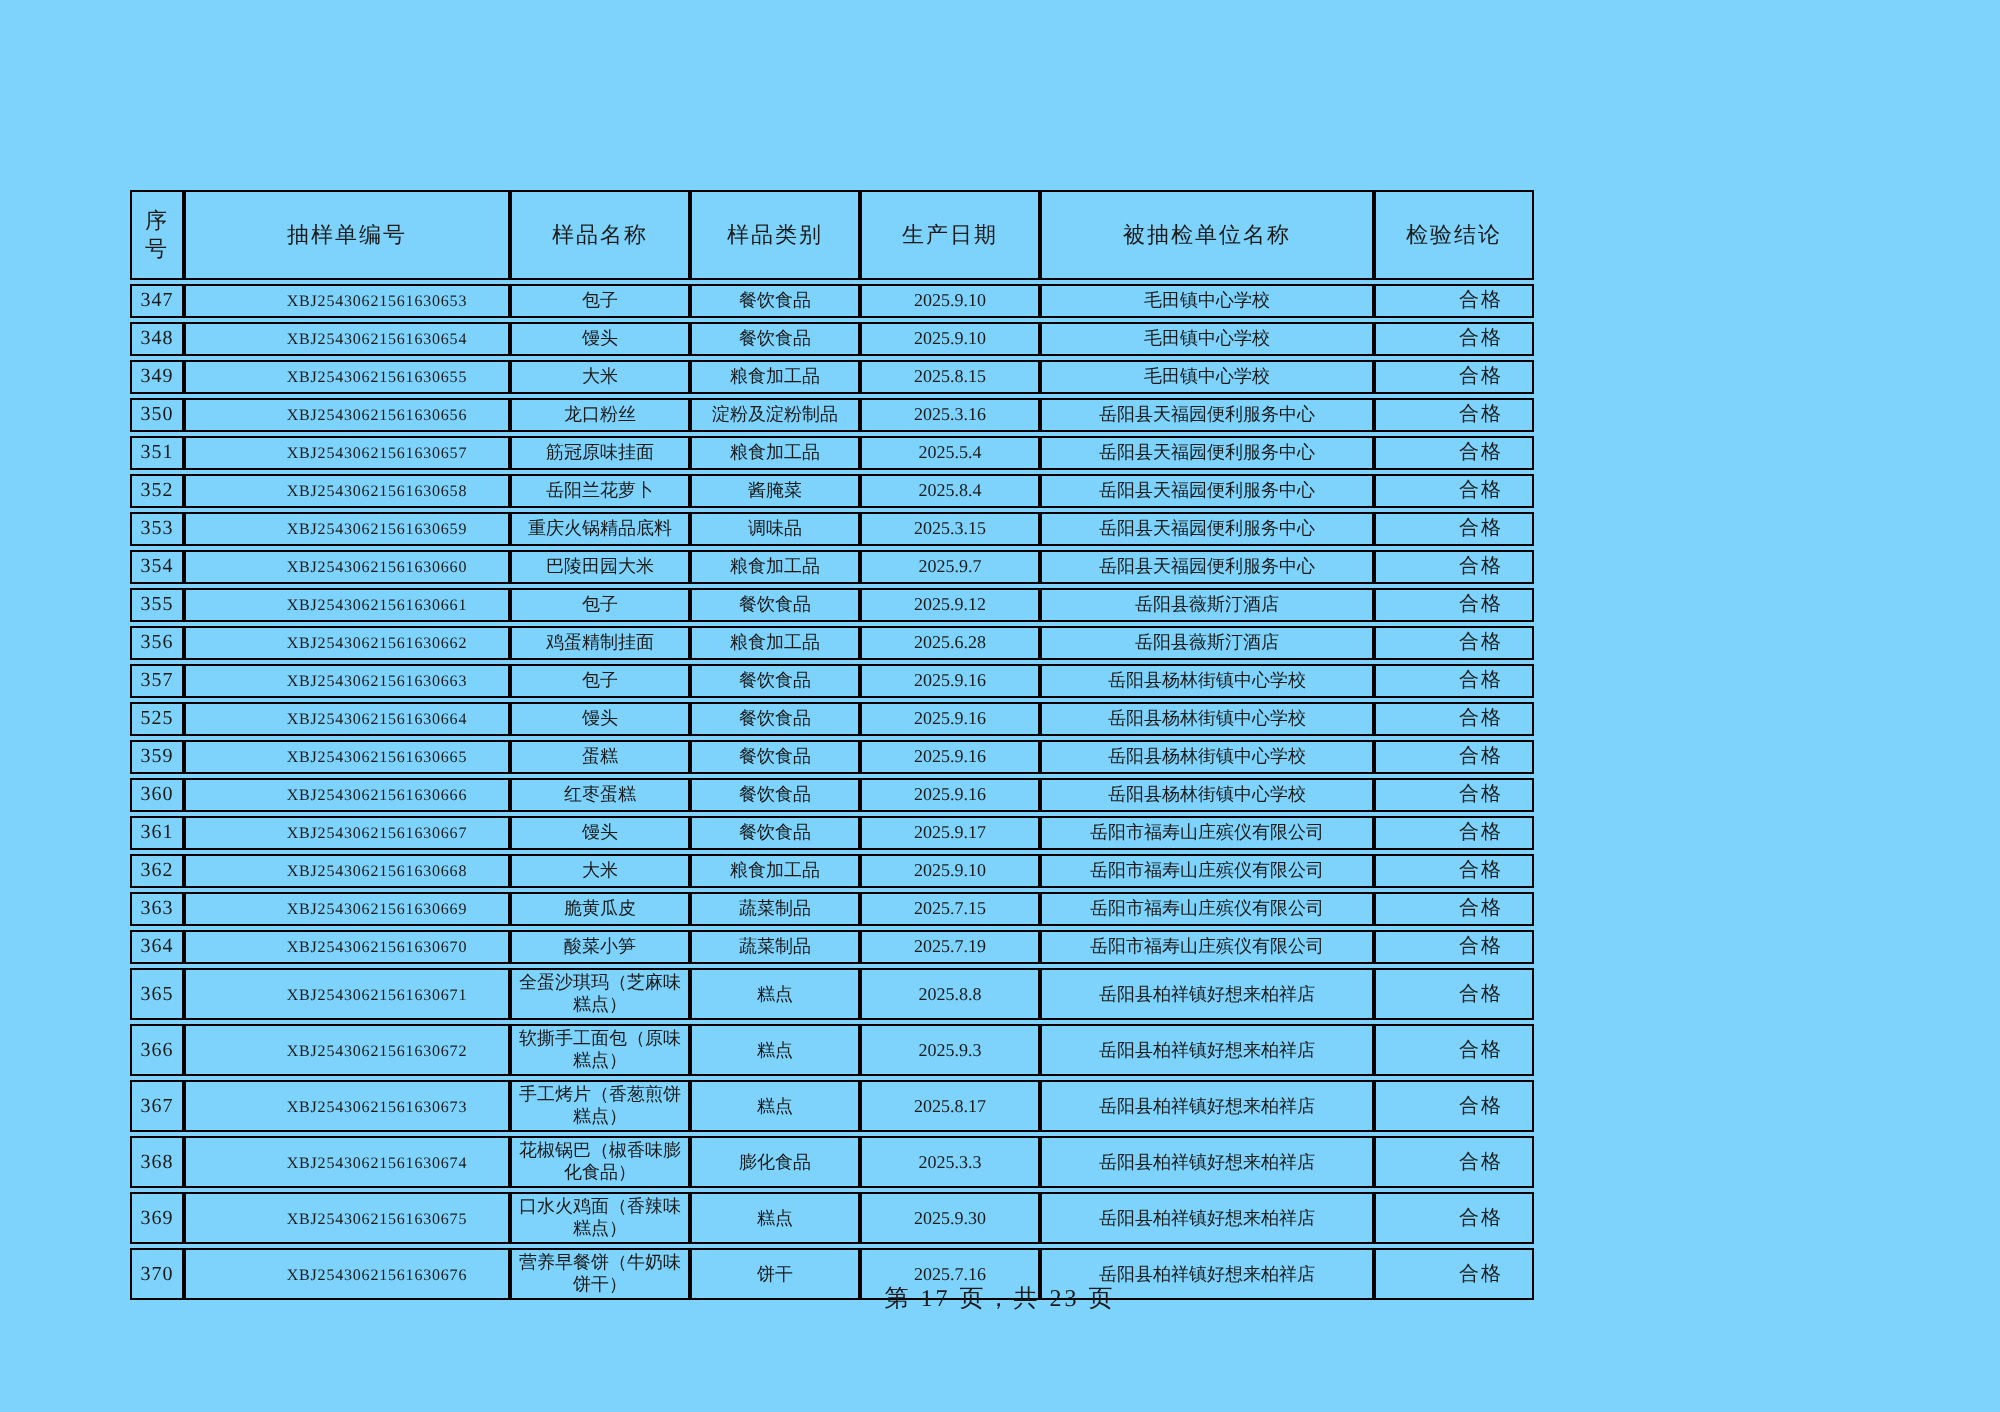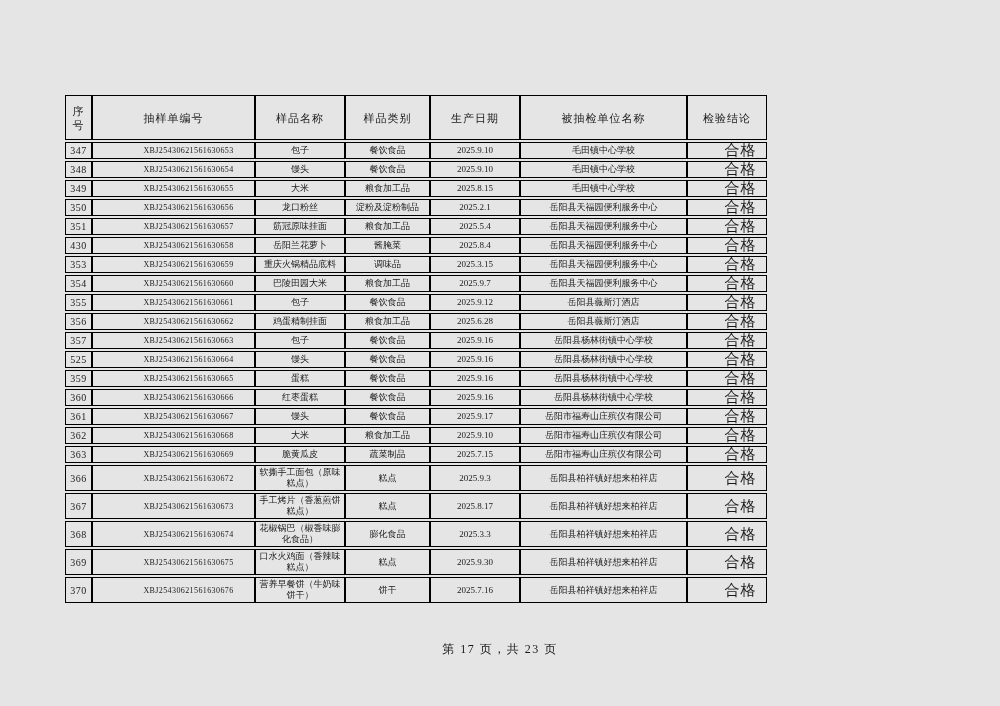--- a/index.html
+++ b/index.html
@@ -1,20 +1,20 @@
 <!DOCTYPE html>
 <html><head>
 <meta charset="utf-8">
 <style>
   html, body { margin: 0; padding: 0; background: #ffffff; }
   .page {
     position: relative;
     width: 1000px;
     height: 706px;
-    background: #e5e5e5;
+    background: #7dd3fc;
     font-family: "Liberation Serif", "DejaVu Serif", serif;
     color: #1a1a1a;
     overflow: hidden;
   }
   table.report {
     position: absolute;
     left: 65px;
     top: 93px;
     width: 702px;
     border-collapse: separate;
@@ -37,21 +37,21 @@
     line-height: 14px;
   }
   td {
     height: 13px;
     font-size: 9px;
     line-height: 11px;
     padding: 1px 2px;
   }
   td.c-seq    { font-size: 10px; font-weight: normal; letter-spacing: 0.5px; }
   td.c-id     { font-size: 8px;  letter-spacing: 0.4px; padding-left: 32px; }
-  td.c-result { font-size: 15px; letter-spacing: 1px; padding-left: 29px; }
+  td.c-result { font-size: 10px; letter-spacing: 1px; padding-left: 29px; }
   .footer {
     position: absolute;
     top: 641px;
     left: 0;
     width: 100%;
     text-align: center;
     font-size: 12px;
     letter-spacing: 1.5px;
   }
 </style>
@@ -110,37 +110,37 @@
       <td class="c-date">2025.8.15</td>
       <td class="c-unit">毛田镇中心学校</td>
       <td class="c-result">合格</td>
     </tr>
 
     <tr>
       <td class="c-seq">350</td>
       <td class="c-id">XBJ25430621561630656</td>
       <td class="c-name">龙口粉丝</td>
       <td class="c-category">淀粉及淀粉制品</td>
-      <td class="c-date">2025.2.1</td>
+      <td class="c-date">2025.3.16</td>
       <td class="c-unit">岳阳县天福园便利服务中心</td>
       <td class="c-result">合格</td>
     </tr>
 
     <tr>
       <td class="c-seq">351</td>
       <td class="c-id">XBJ25430621561630657</td>
       <td class="c-name">筋冠原味挂面</td>
       <td class="c-category">粮食加工品</td>
       <td class="c-date">2025.5.4</td>
       <td class="c-unit">岳阳县天福园便利服务中心</td>
       <td class="c-result">合格</td>
     </tr>
 
     <tr>
-      <td class="c-seq">430</td>
+      <td class="c-seq">352</td>
       <td class="c-id">XBJ25430621561630658</td>
       <td class="c-name">岳阳兰花萝卜</td>
       <td class="c-category">酱腌菜</td>
       <td class="c-date">2025.8.4</td>
       <td class="c-unit">岳阳县天福园便利服务中心</td>
       <td class="c-result">合格</td>
     </tr>
 
     <tr>
       <td class="c-seq">353</td>
@@ -245,21 +245,39 @@
     <tr>
       <td class="c-seq">363</td>
       <td class="c-id">XBJ25430621561630669</td>
       <td class="c-name">脆黄瓜皮</td>
       <td class="c-category">蔬菜制品</td>
       <td class="c-date">2025.7.15</td>
       <td class="c-unit">岳阳市福寿山庄殡仪有限公司</td>
       <td class="c-result">合格</td>
     </tr>
 
-
+    <tr>
+      <td class="c-seq">364</td>
+      <td class="c-id">XBJ25430621561630670</td>
+      <td class="c-name">酸菜小笋</td>
+      <td class="c-category">蔬菜制品</td>
+      <td class="c-date">2025.7.19</td>
+      <td class="c-unit">岳阳市福寿山庄殡仪有限公司</td>
+      <td class="c-result">合格</td>
+    </tr>
+
+    <tr>
+      <td class="c-seq">365</td>
+      <td class="c-id">XBJ25430621561630671</td>
+      <td class="c-name">全蛋沙琪玛（芝麻味糕点）</td>
+      <td class="c-category">糕点</td>
+      <td class="c-date">2025.8.8</td>
+      <td class="c-unit">岳阳县柏祥镇好想来柏祥店</td>
+      <td class="c-result">合格</td>
+    </tr>
 
     <tr>
       <td class="c-seq">366</td>
       <td class="c-id">XBJ25430621561630672</td>
       <td class="c-name">软撕手工面包（原味糕点）</td>
       <td class="c-category">糕点</td>
       <td class="c-date">2025.9.3</td>
       <td class="c-unit">岳阳县柏祥镇好想来柏祥店</td>
       <td class="c-result">合格</td>
     </tr>

